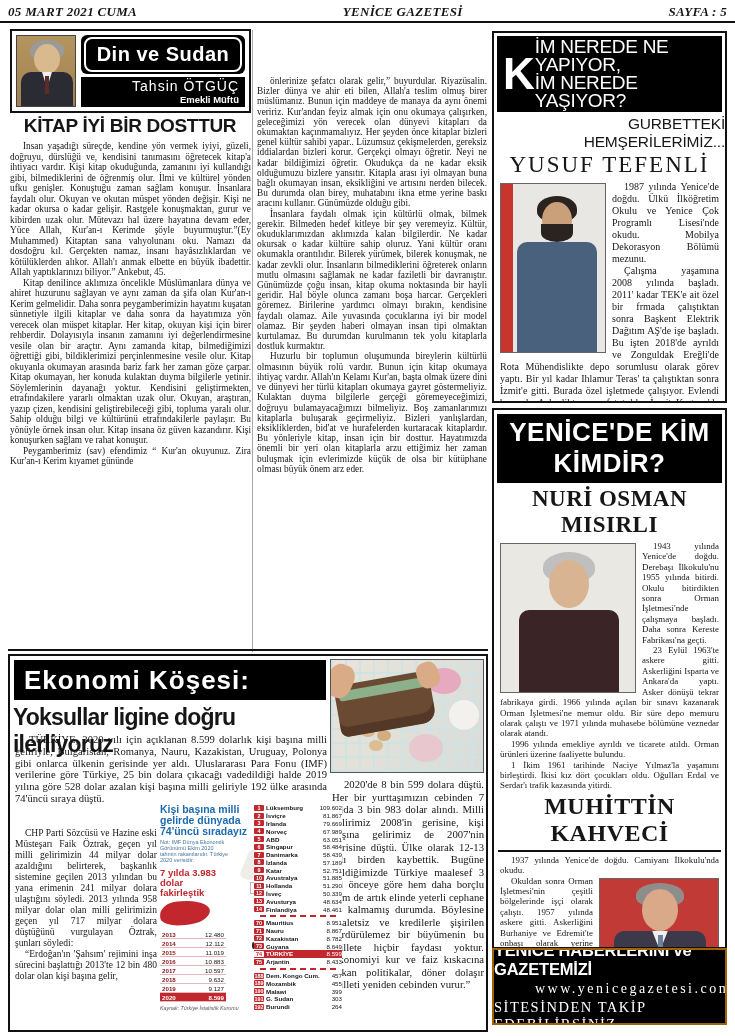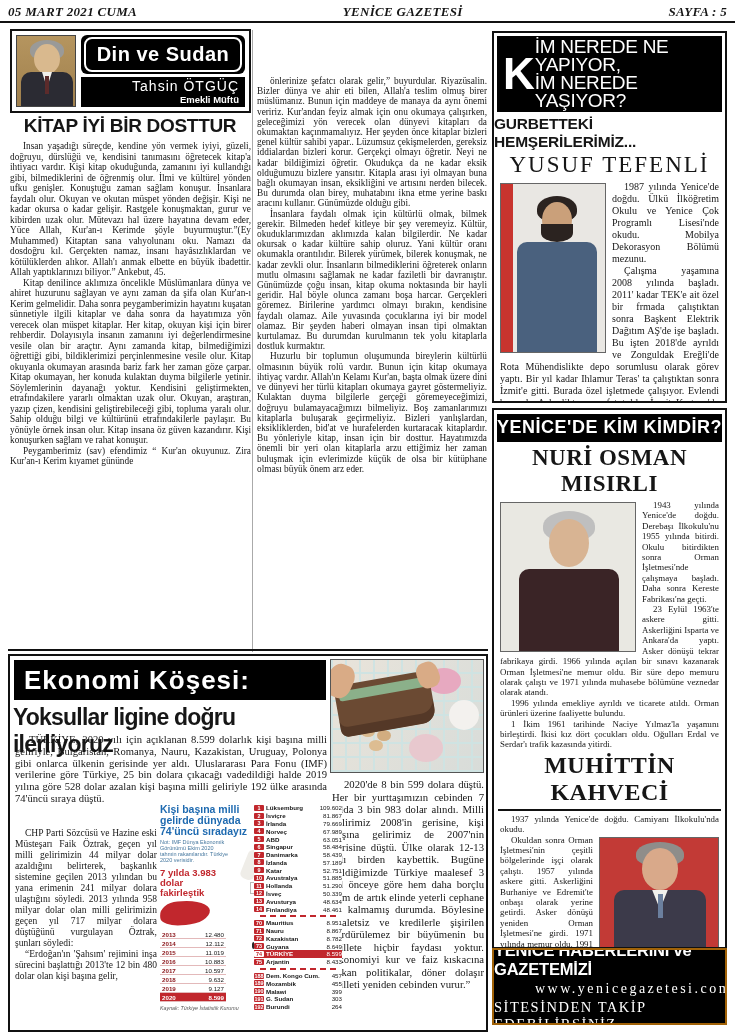--- a/index.html
+++ b/index.html
@@ -104,36 +104,36 @@
   .cm { position:absolute; }
 
   
   .sbox { position:absolute; left:492px; width:235px; border:2px solid #111; background:#fff; overflow:hidden; }
   #box-kim-nerede { top:31px; height:372px; }
   #box-kim-kimdir { top:408px; height:541px; }
   .kn-banner { margin:3px; background:#000; color:#fff; display:flex; align-items:center;
                padding:2px 6px; }
   .kn-bigk { font-weight:800; font-size:44px; line-height:40px; }
   .kn-lines { font-weight:400; font-size:19px; line-height:18px; letter-spacing:-.3px; }
-  .kicker2 { text-align:left; font-weight:700; font-size:15.5px; letter-spacing:-.2px; margin-top:2px; }
+  .kicker2 { text-align:right; font-weight:400; font-size:15.5px; letter-spacing:-.2px; margin-top:2px; }
   .pname { text-align:center; font-size:23px; letter-spacing:2px; margin:1px 0 3px; }
   .pname.bold { font-weight:bold; letter-spacing:.5px; }
   .sbody { padding:0 6px; text-align:justify; font-size:10px; line-height:12px; }
   .sbody p { text-indent:12px; }
   .sbody2 { padding:0 6px; text-align:justify; font-size:8.9px; line-height:10.4px; }
   .sbody2 p { text-indent:11px; }
   .ph-yusuf { float:left; width:106px; height:170px; margin:2px 6px 2px 0; position:relative;
               overflow:hidden; border:1px solid #666;
               background:linear-gradient(90deg,#c8342e 0 12px,#e9e7e3 12px 100%); }
   .ph-nuri { float:left; width:136px; height:150px; margin:2px 6px 2px 0; position:relative;
              overflow:hidden; border:1px solid #666; background:#e9e8e2; }
   .ph-muhittin { float:right; width:120px; height:116px; margin:2px 0 2px 6px; position:relative;
                  overflow:hidden; border:1px solid #666; background:#c23a36; }
   .kk-banner { margin:4px 3px 3px; background:#000; color:#fff; text-align:center;
-               font-weight:800; font-size:18px; letter-spacing:.5px; padding:3px 0 4px; }
+               font-weight:800; font-size:26px; letter-spacing:.5px; padding:3px 0 4px; }
   .name2wrap { border-bottom:2px solid #111; margin:2px 4px 3px; }
 
   #box-footer { top:948px; height:77px; background:#000; color:#fff; border:2px solid #a16207;
                 display:flex; flex-direction:column; justify-content:center; align-items:center; gap:2px; }
   .ft1 { font-weight:800; font-size:16.5px; letter-spacing:-.2px; }
   .ft2 { font-size:14px; letter-spacing:2.5px;margin-left:48px; }
   .ft3 { font-size:14.5px; letter-spacing:1.5px; }
 </style>
 </head>
 <body>

